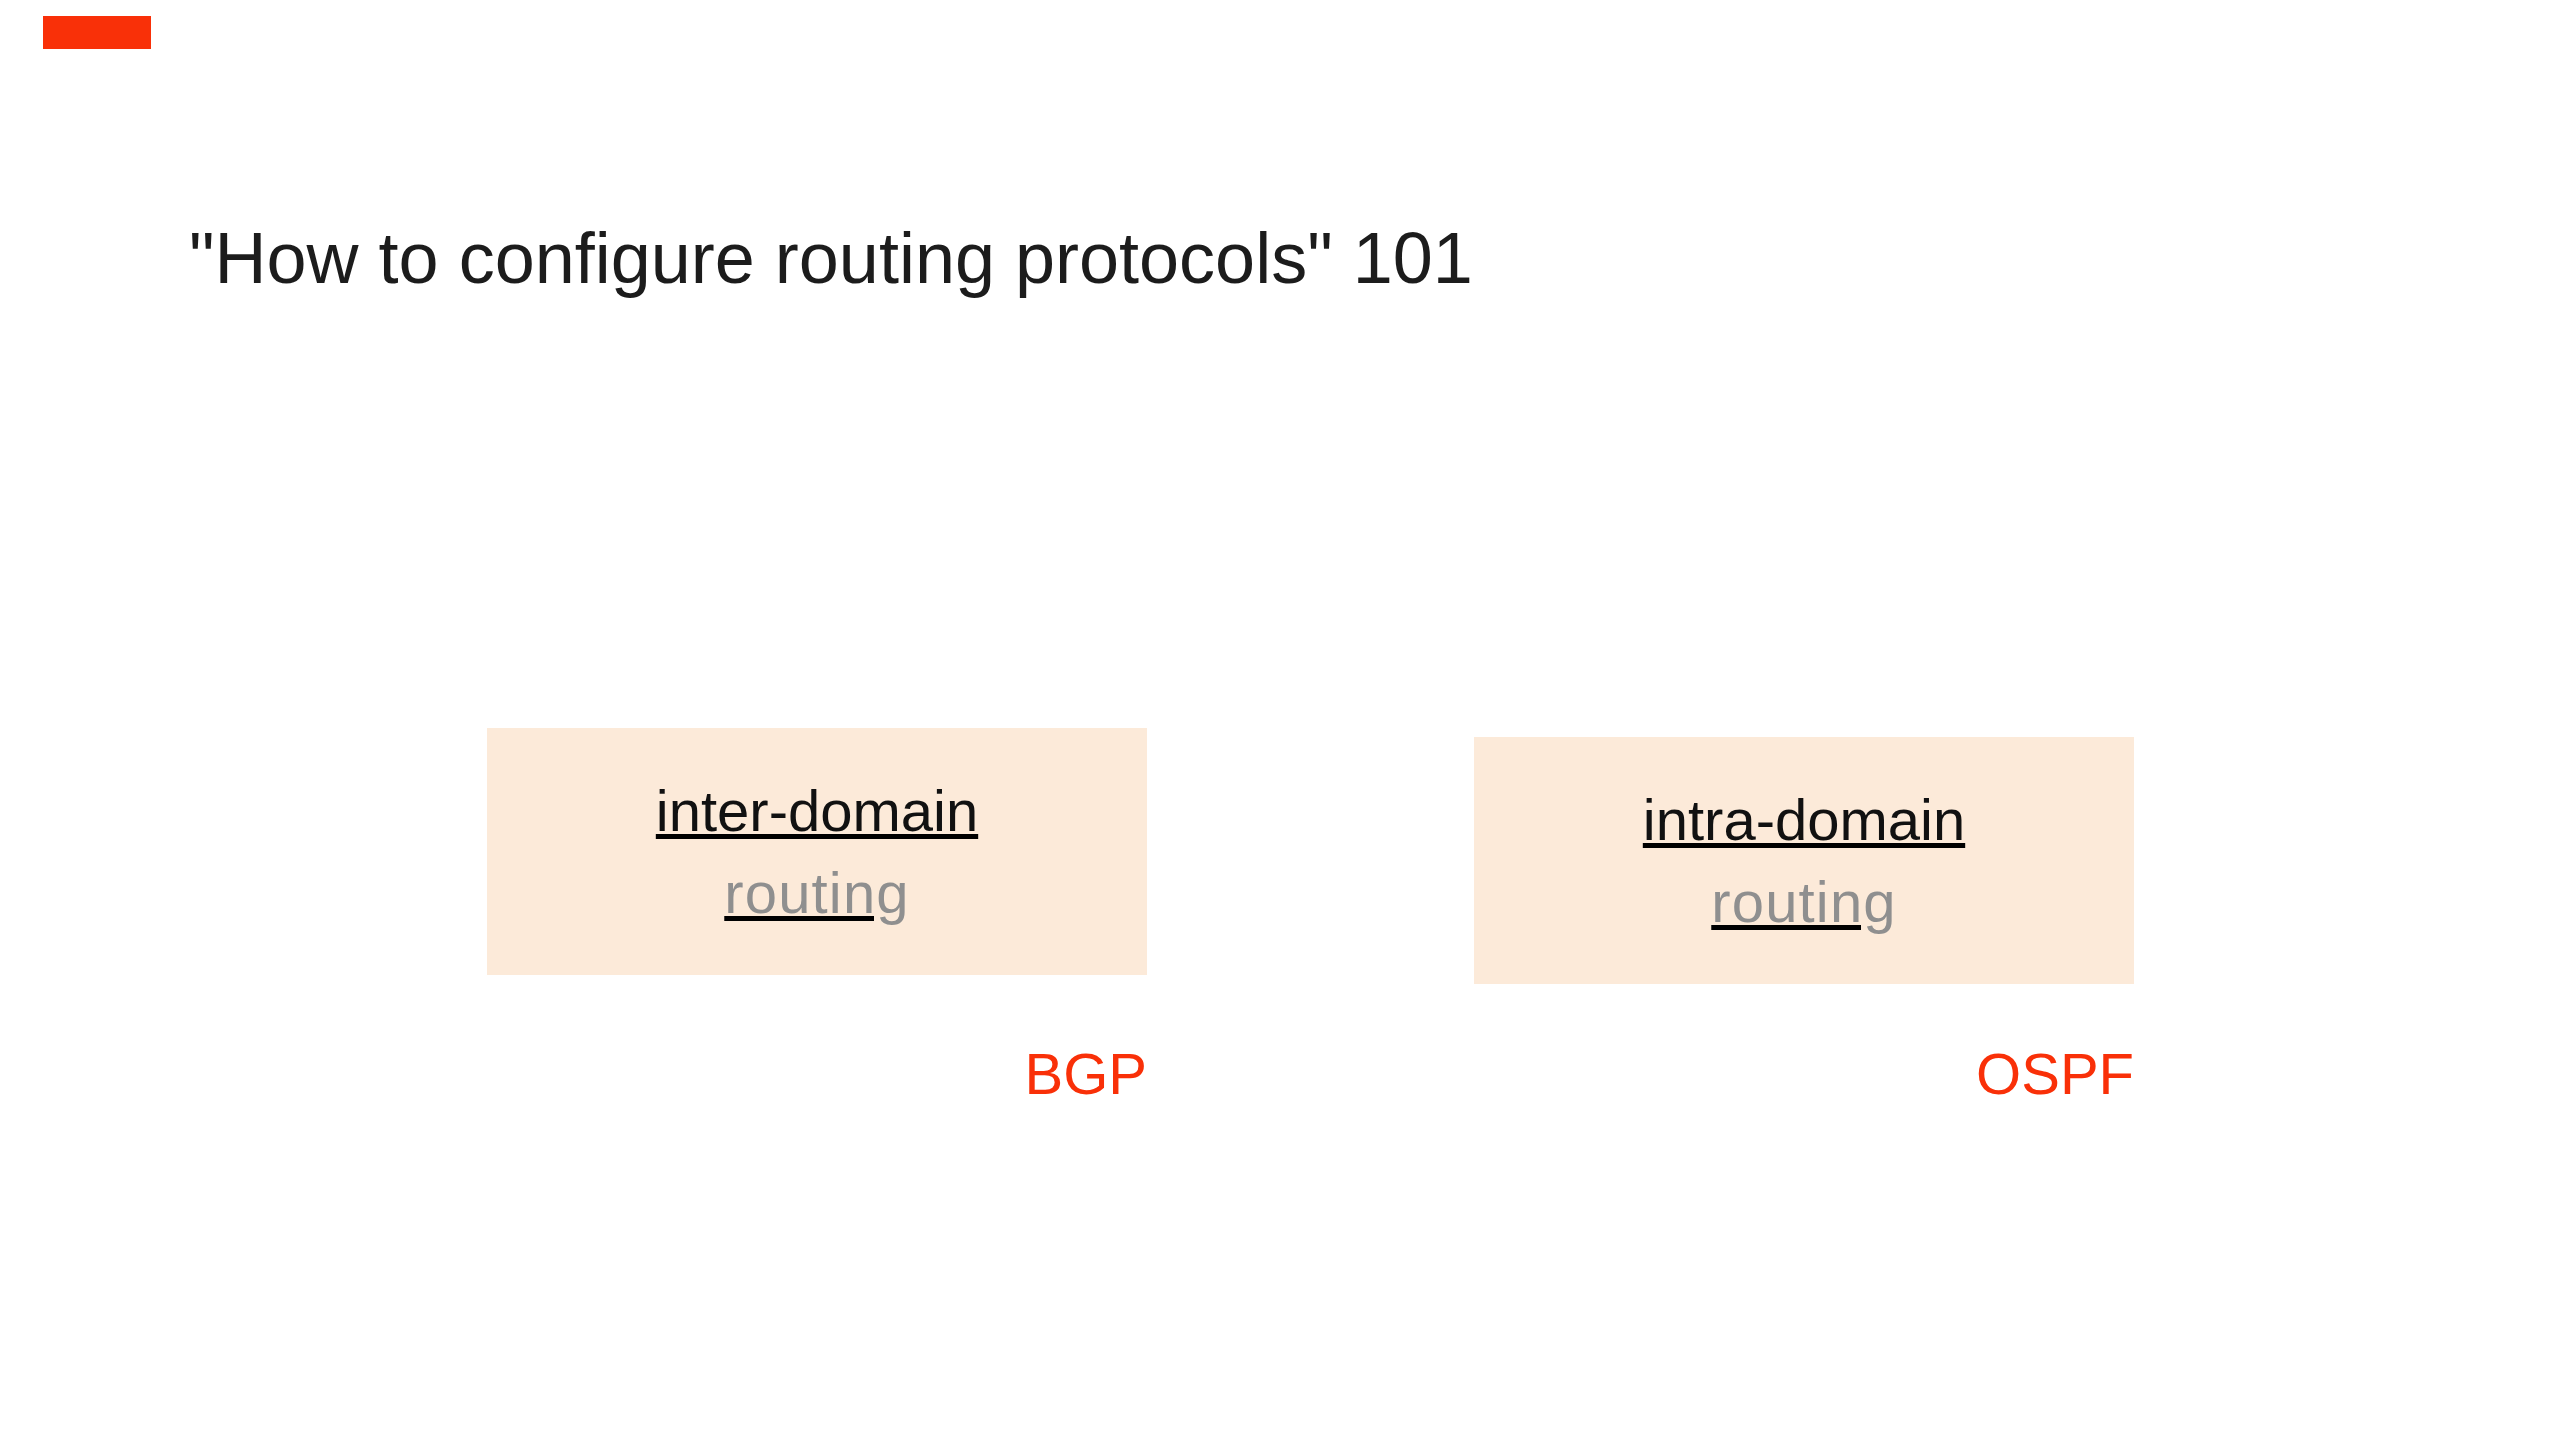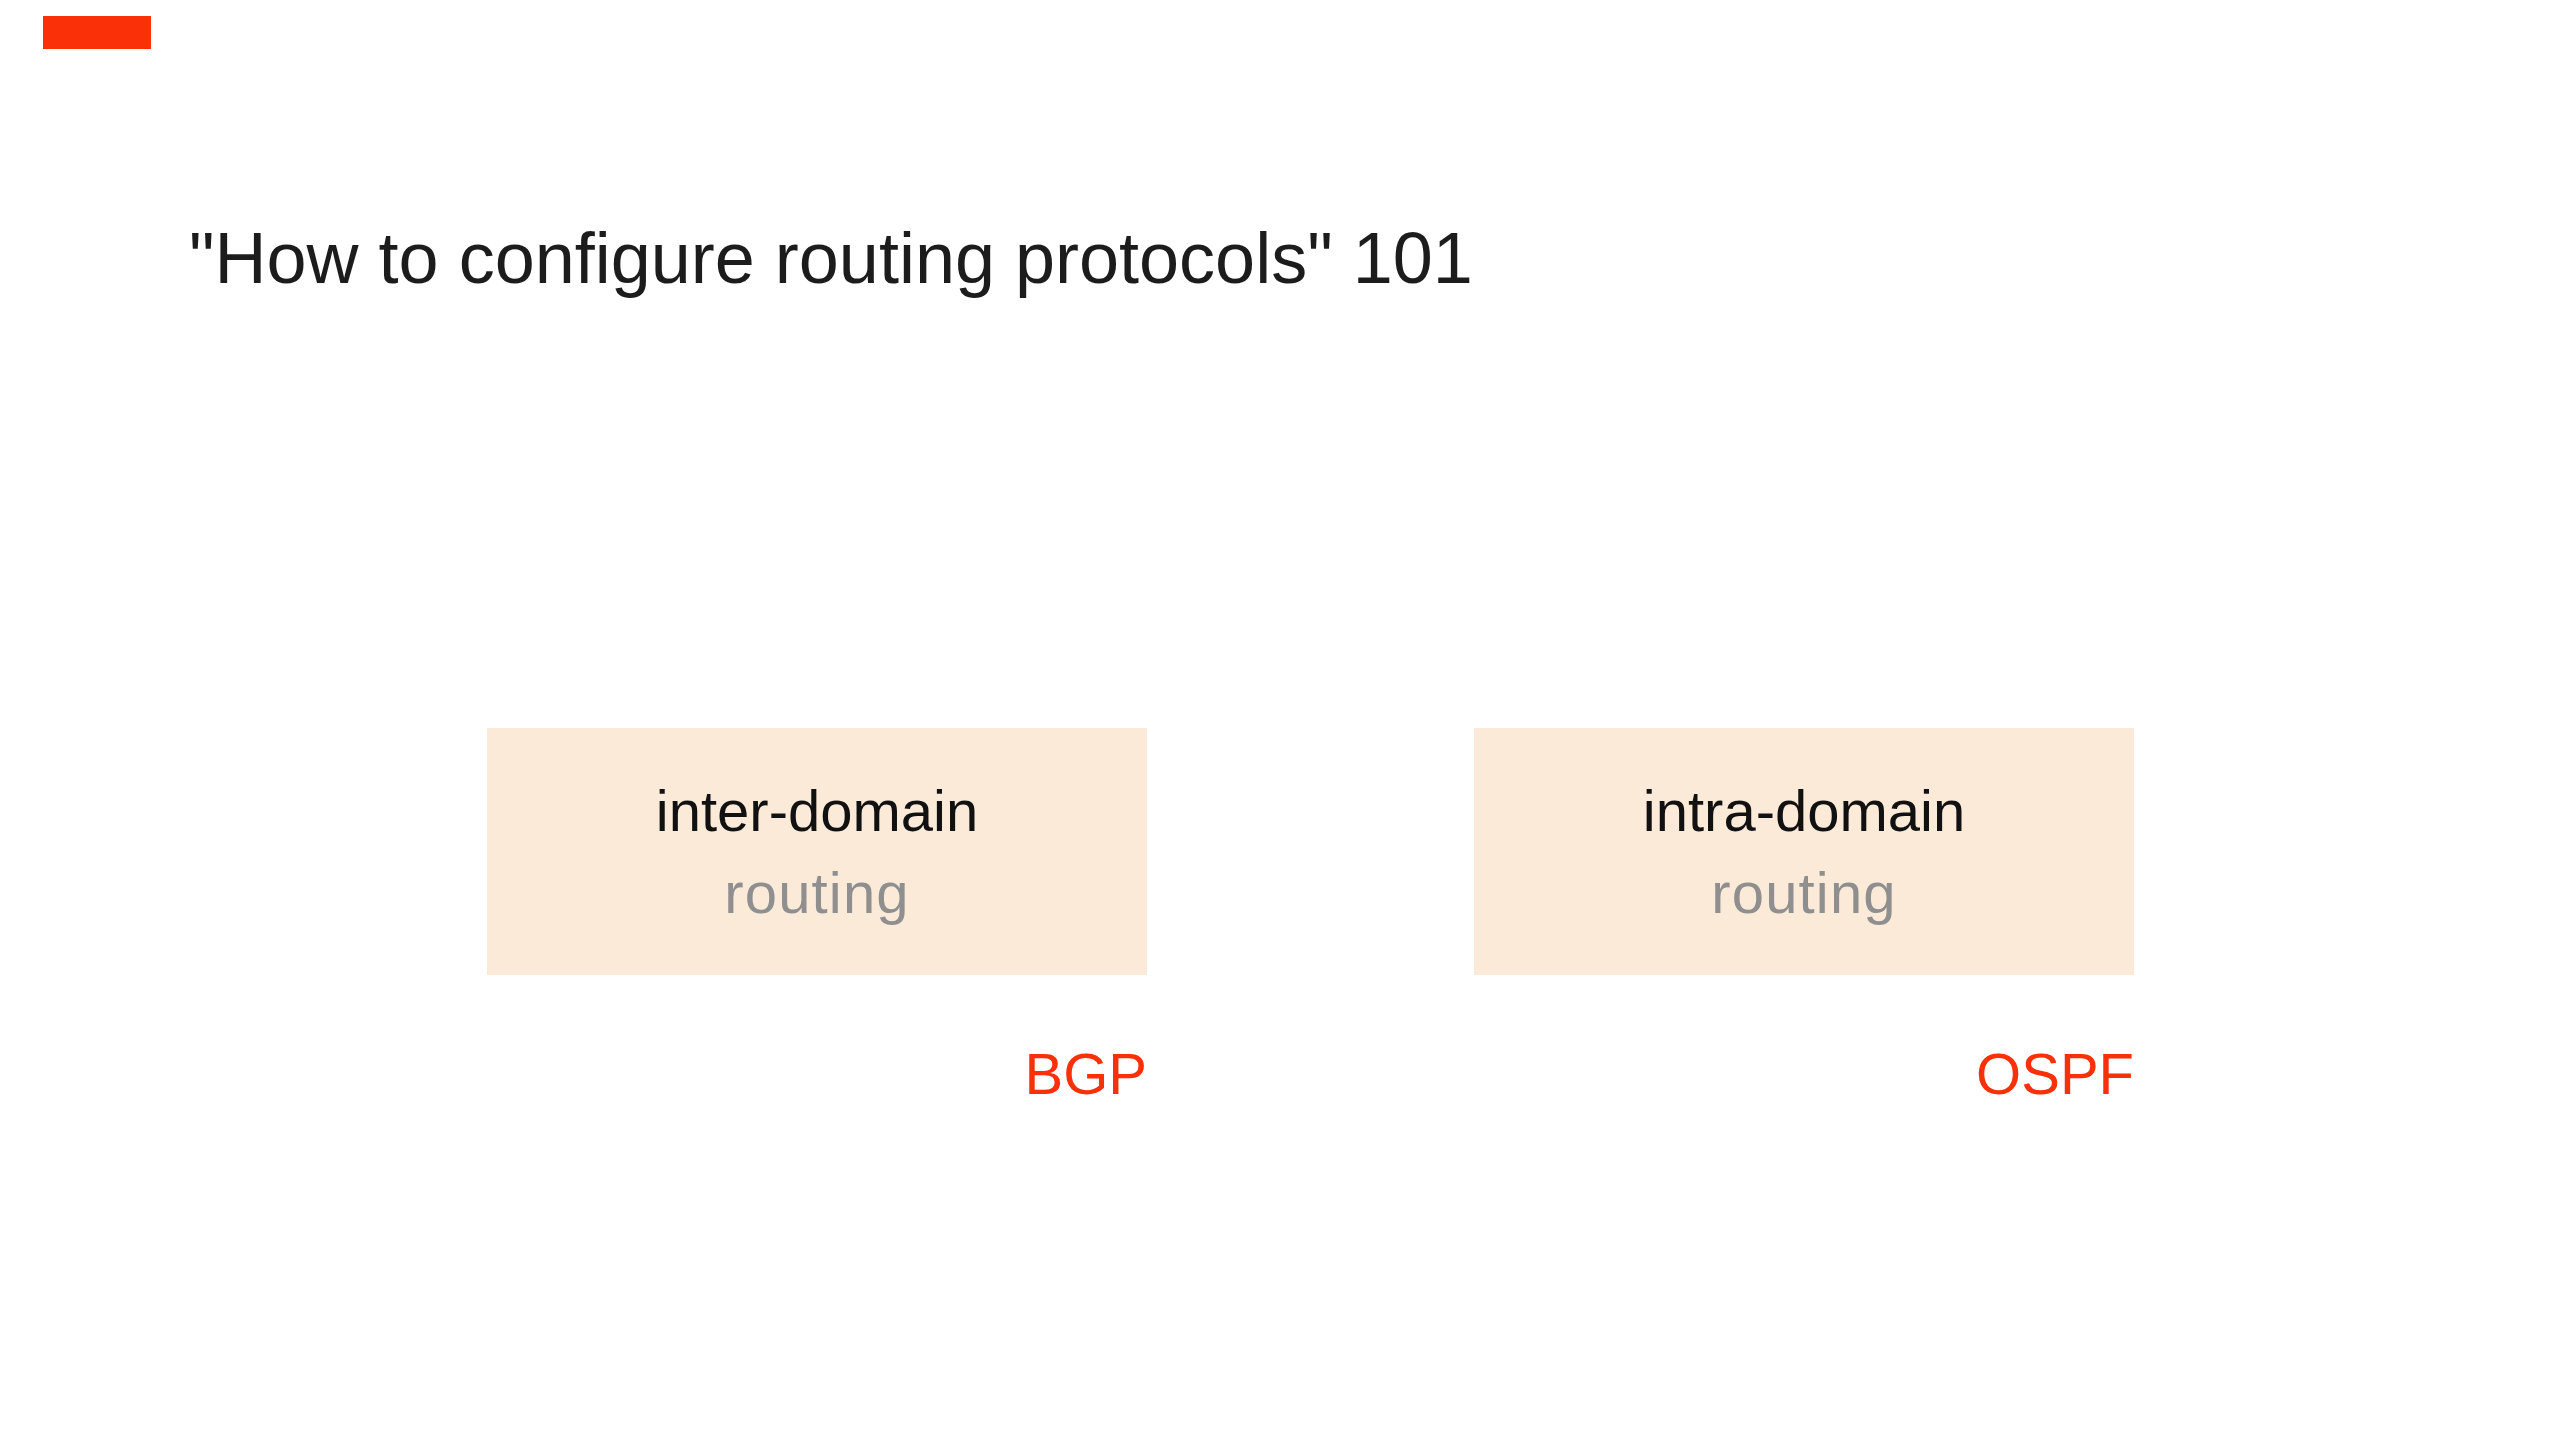--- a/index.html
+++ b/index.html
@@ -57,23 +57,24 @@
     width: 660px;
     height: 247px;
     background: var(--card-bg, #fcead9);
     display: flex;
     flex-direction: column;
     align-items: center;
     justify-content: center;
     text-align: center;
     font-size: 58px;
     line-height: 1.4;
+    text-decoration: underline;
   }
   .card-left  { left: 487px; }
-  .card-right { left: 1474px; }
+  .card-right { left: 1474px; margin-top: 9px; }
 
   .card-line1 {
     color: var(--card-text-dark, #111111);
     white-space: nowrap;
   }
   .card-line2 {
     color: var(--muted-gray, #8f8f8f);
     letter-spacing: 0.02em;
     white-space: nowrap;
   }

